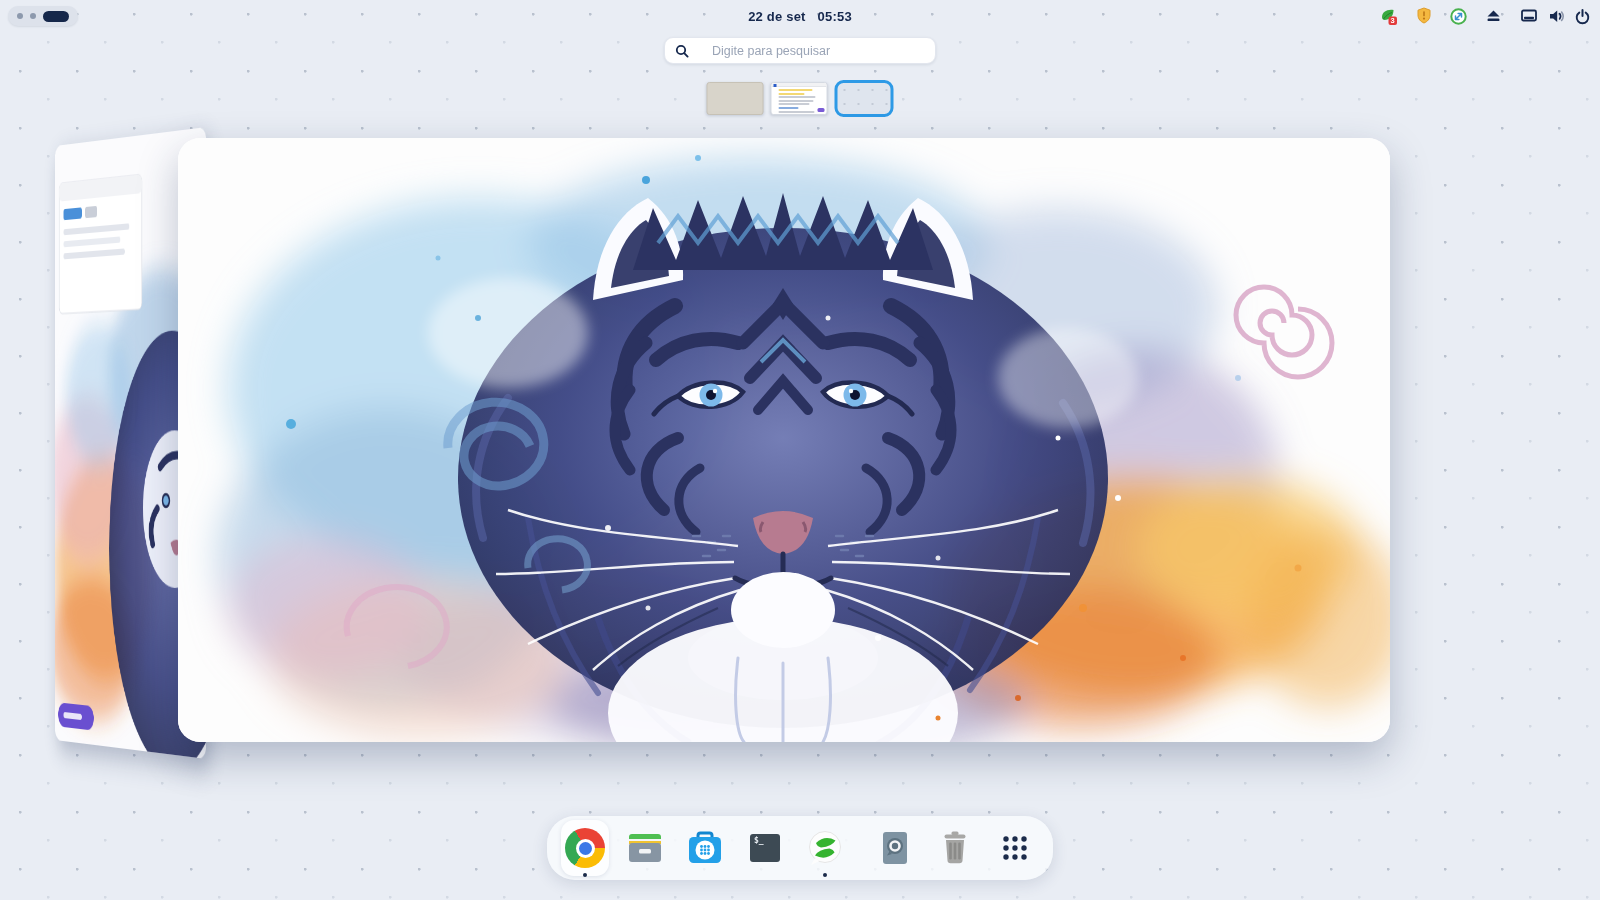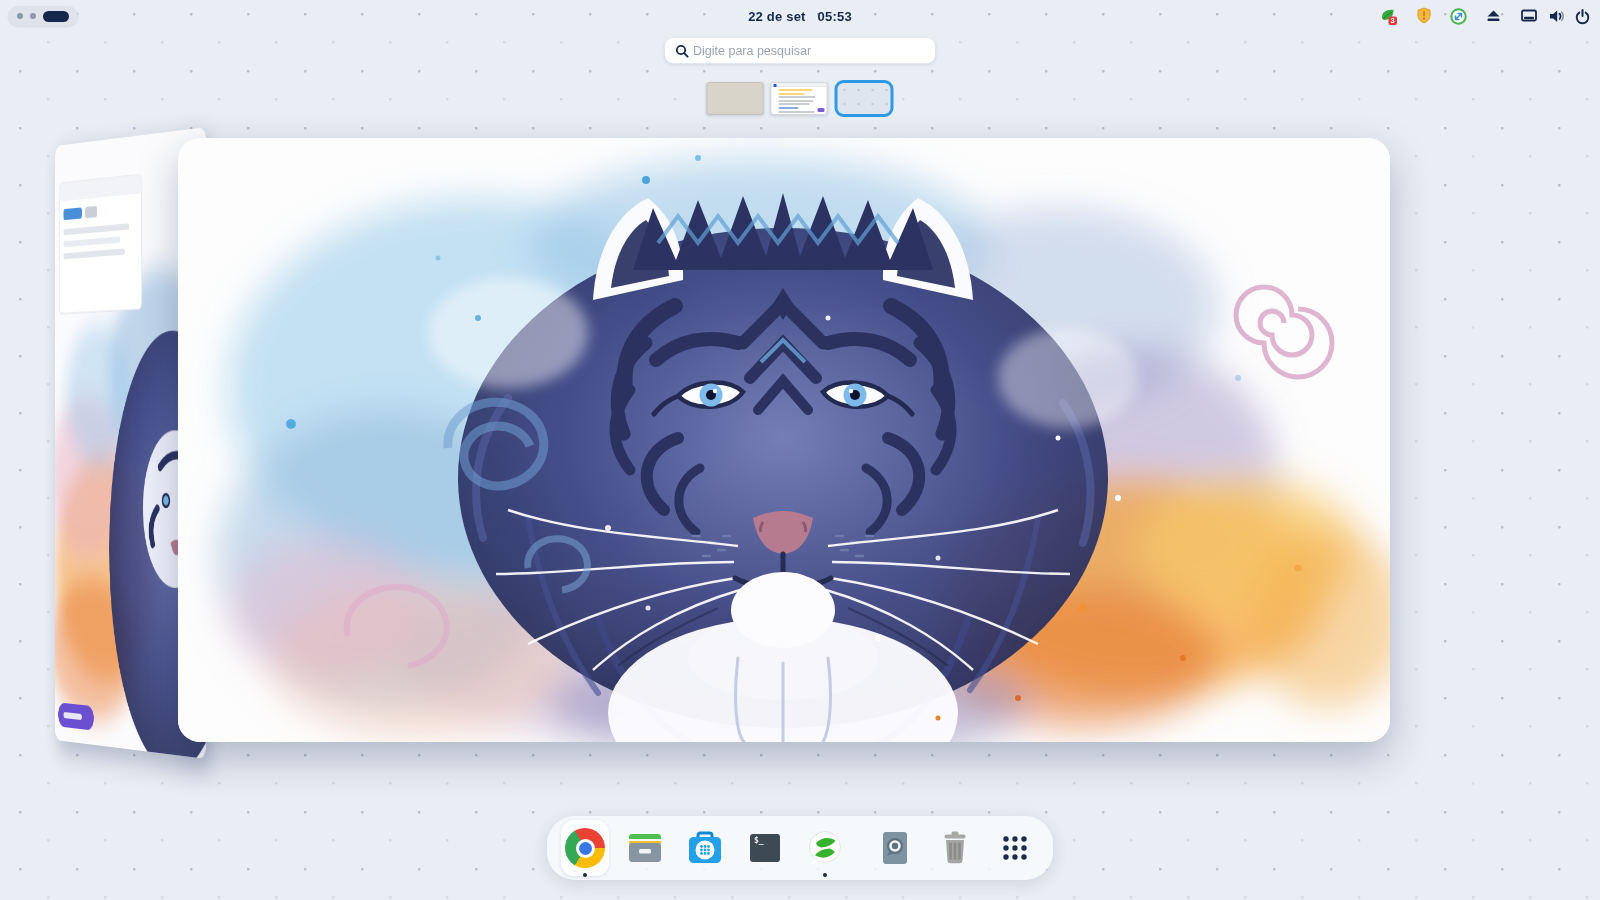--- a/index.html
+++ b/index.html
@@ -18,21 +18,21 @@
   
   .topbar { position:absolute; top:0; left:0; right:0; height:26px; display:flex; align-items:center; justify-content:space-between; padding:16px 8px; }
   .ws-pill { display:flex; align-items:center; gap:7px; background:#dde2eb; border-radius:11px; height:20px; padding:0 9px; box-shadow:0 1px 2px rgba(30,45,80,.10); }
   .ws-dot { width:6px; height:6px; border-radius:50%; background:#8d99ad; }
   .ws-active { width:26px; height:11px; border-radius:6px; background:#15274a; }
   .clock { position:absolute; left:50%; transform:translateX(-50%); font-size:13px; font-weight:bold; display:flex; gap:12px; letter-spacing:.2px; }
   .tray { display:flex; align-items:center; }
   .tray .ticon { width:19px; height:19px; display:flex; align-items:center; justify-content:center; margin-left:16px; position:relative; }
   .tray .ticon.tight { margin-left:8px; }
   
-  .search-wrap { position:absolute; top:37px; left:50%; transform:translateX(-50%); width:272px; height:27px; background:#ffffff; border:1px solid #e2e6ee; border-radius:9px; display:flex; align-items:center; padding:0 10px; gap:4px; box-shadow:0 1px 3px rgba(20,35,70,.10); }
+  .search-wrap { position:absolute; top:37px; left:50%; transform:translateX(-50%); width:272px; height:27px; background:#ffffff; border:1px solid #e2e6ee; border-radius:9px; display:flex; align-items:center; padding:0 10px; gap:23px; box-shadow:0 1px 3px rgba(20,35,70,.10); }
   .search-wrap input { border:none; outline:none; flex:1; font-size:12.5px; font-family:"Liberation Sans",sans-serif; color:#3c4a63; background:transparent; }
   .search-wrap input::placeholder { color:#9aa4b6; }
   
   .thumbs { position:absolute; top:80px; left:50%; transform:translateX(-50%); display:flex; align-items:center; gap:7px; }
   .thumb { width:57px; height:33px; border-radius:3px; position:relative; box-shadow:0 1px 3px rgba(30,45,80,.18); }
   .thumb.beige { background:#d8d4ca; border:1px solid #c7c2b6; }
   .thumb.browser { background:#ffffff; border:1px solid #d5dae2; overflow:hidden; }
   .tb-top { height:4px; background:#f1f2f4; border-bottom:1px solid #e3e5e9; position:relative; }
   .tb-fav { position:absolute; left:2px; top:1px; width:3px; height:2.5px; background:#2a5cc8; }
   .tb-body { padding:2px 4px 0 7px; }

